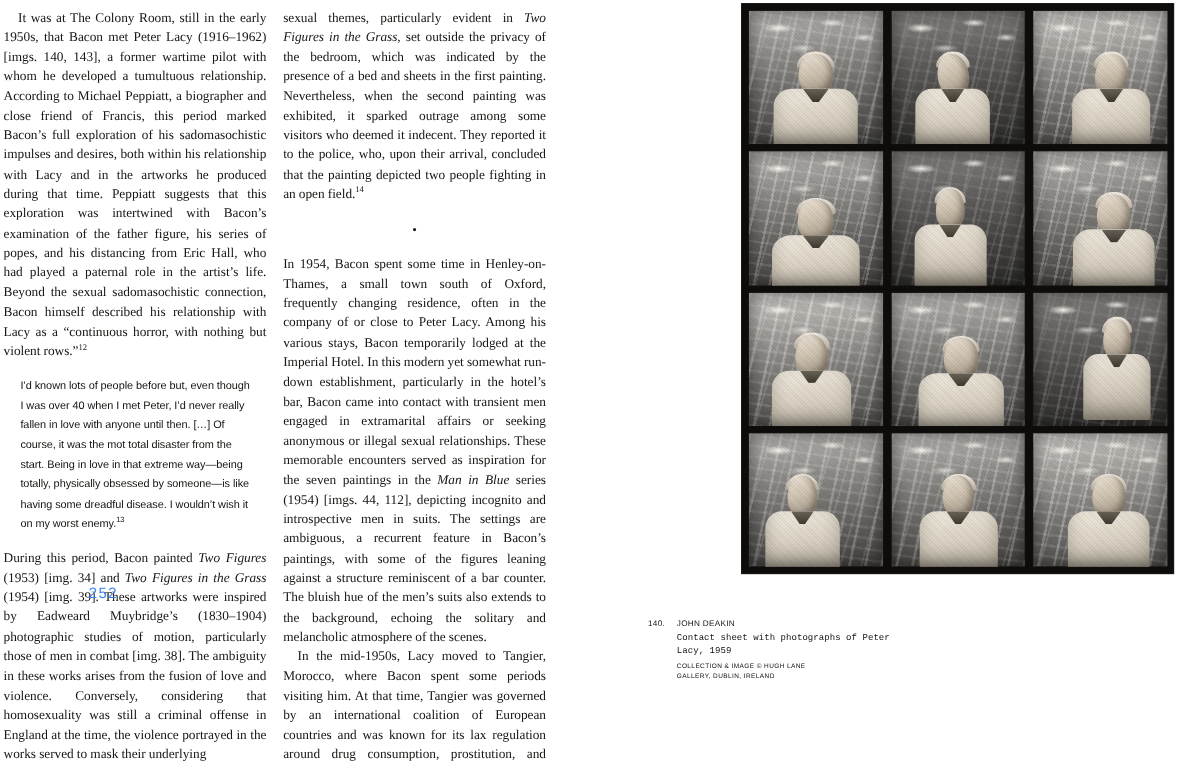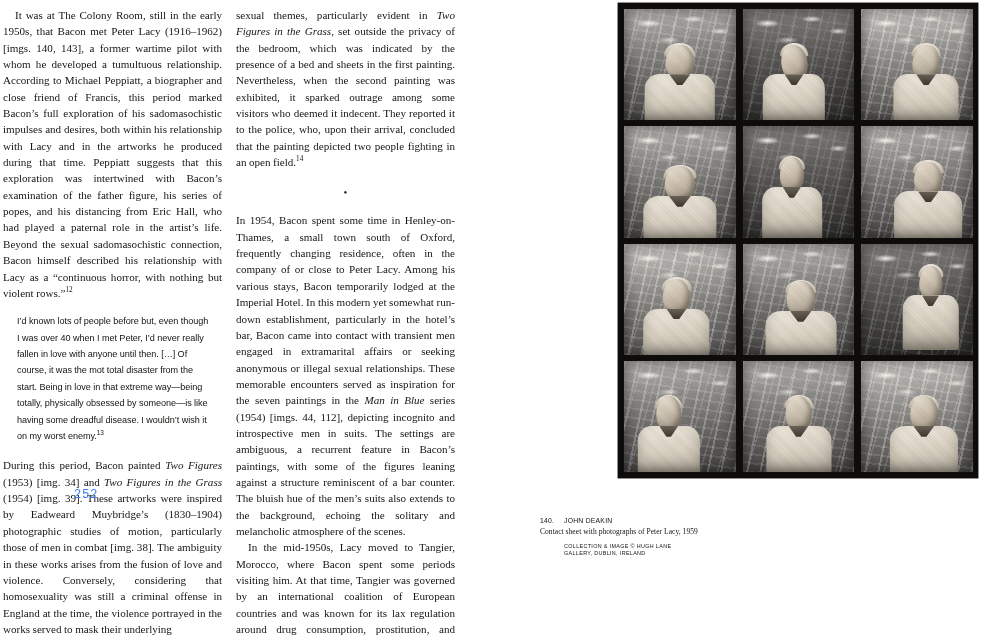--- a/index.html
+++ b/index.html
@@ -231,24 +231,25 @@
     font-family: "Liberation Sans", sans-serif;
     font-size: 6.8px;
     line-height: 10.2px;
     letter-spacing: 0.25px;
   }
   .caption-num {
     width: 24px;
     flex: 0 0 24px;
   }
   .caption-body {
-    font-family: Liberation Serif, serif;
+    font-family: Liberation Mono, monospace;
     font-size: 7.5px;
     line-height: 10.4px;
     letter-spacing: 0.05px;
+    margin-left: 24px;
     margin-top: 1px;
     width: 185px;
   }
   .caption-credit {
     font-family: "Liberation Sans", sans-serif;
     font-size: 5.4px;
     line-height: 7.6px;
     letter-spacing: 0.35px;
     margin-left: 24px;
     margin-top: 5px;

